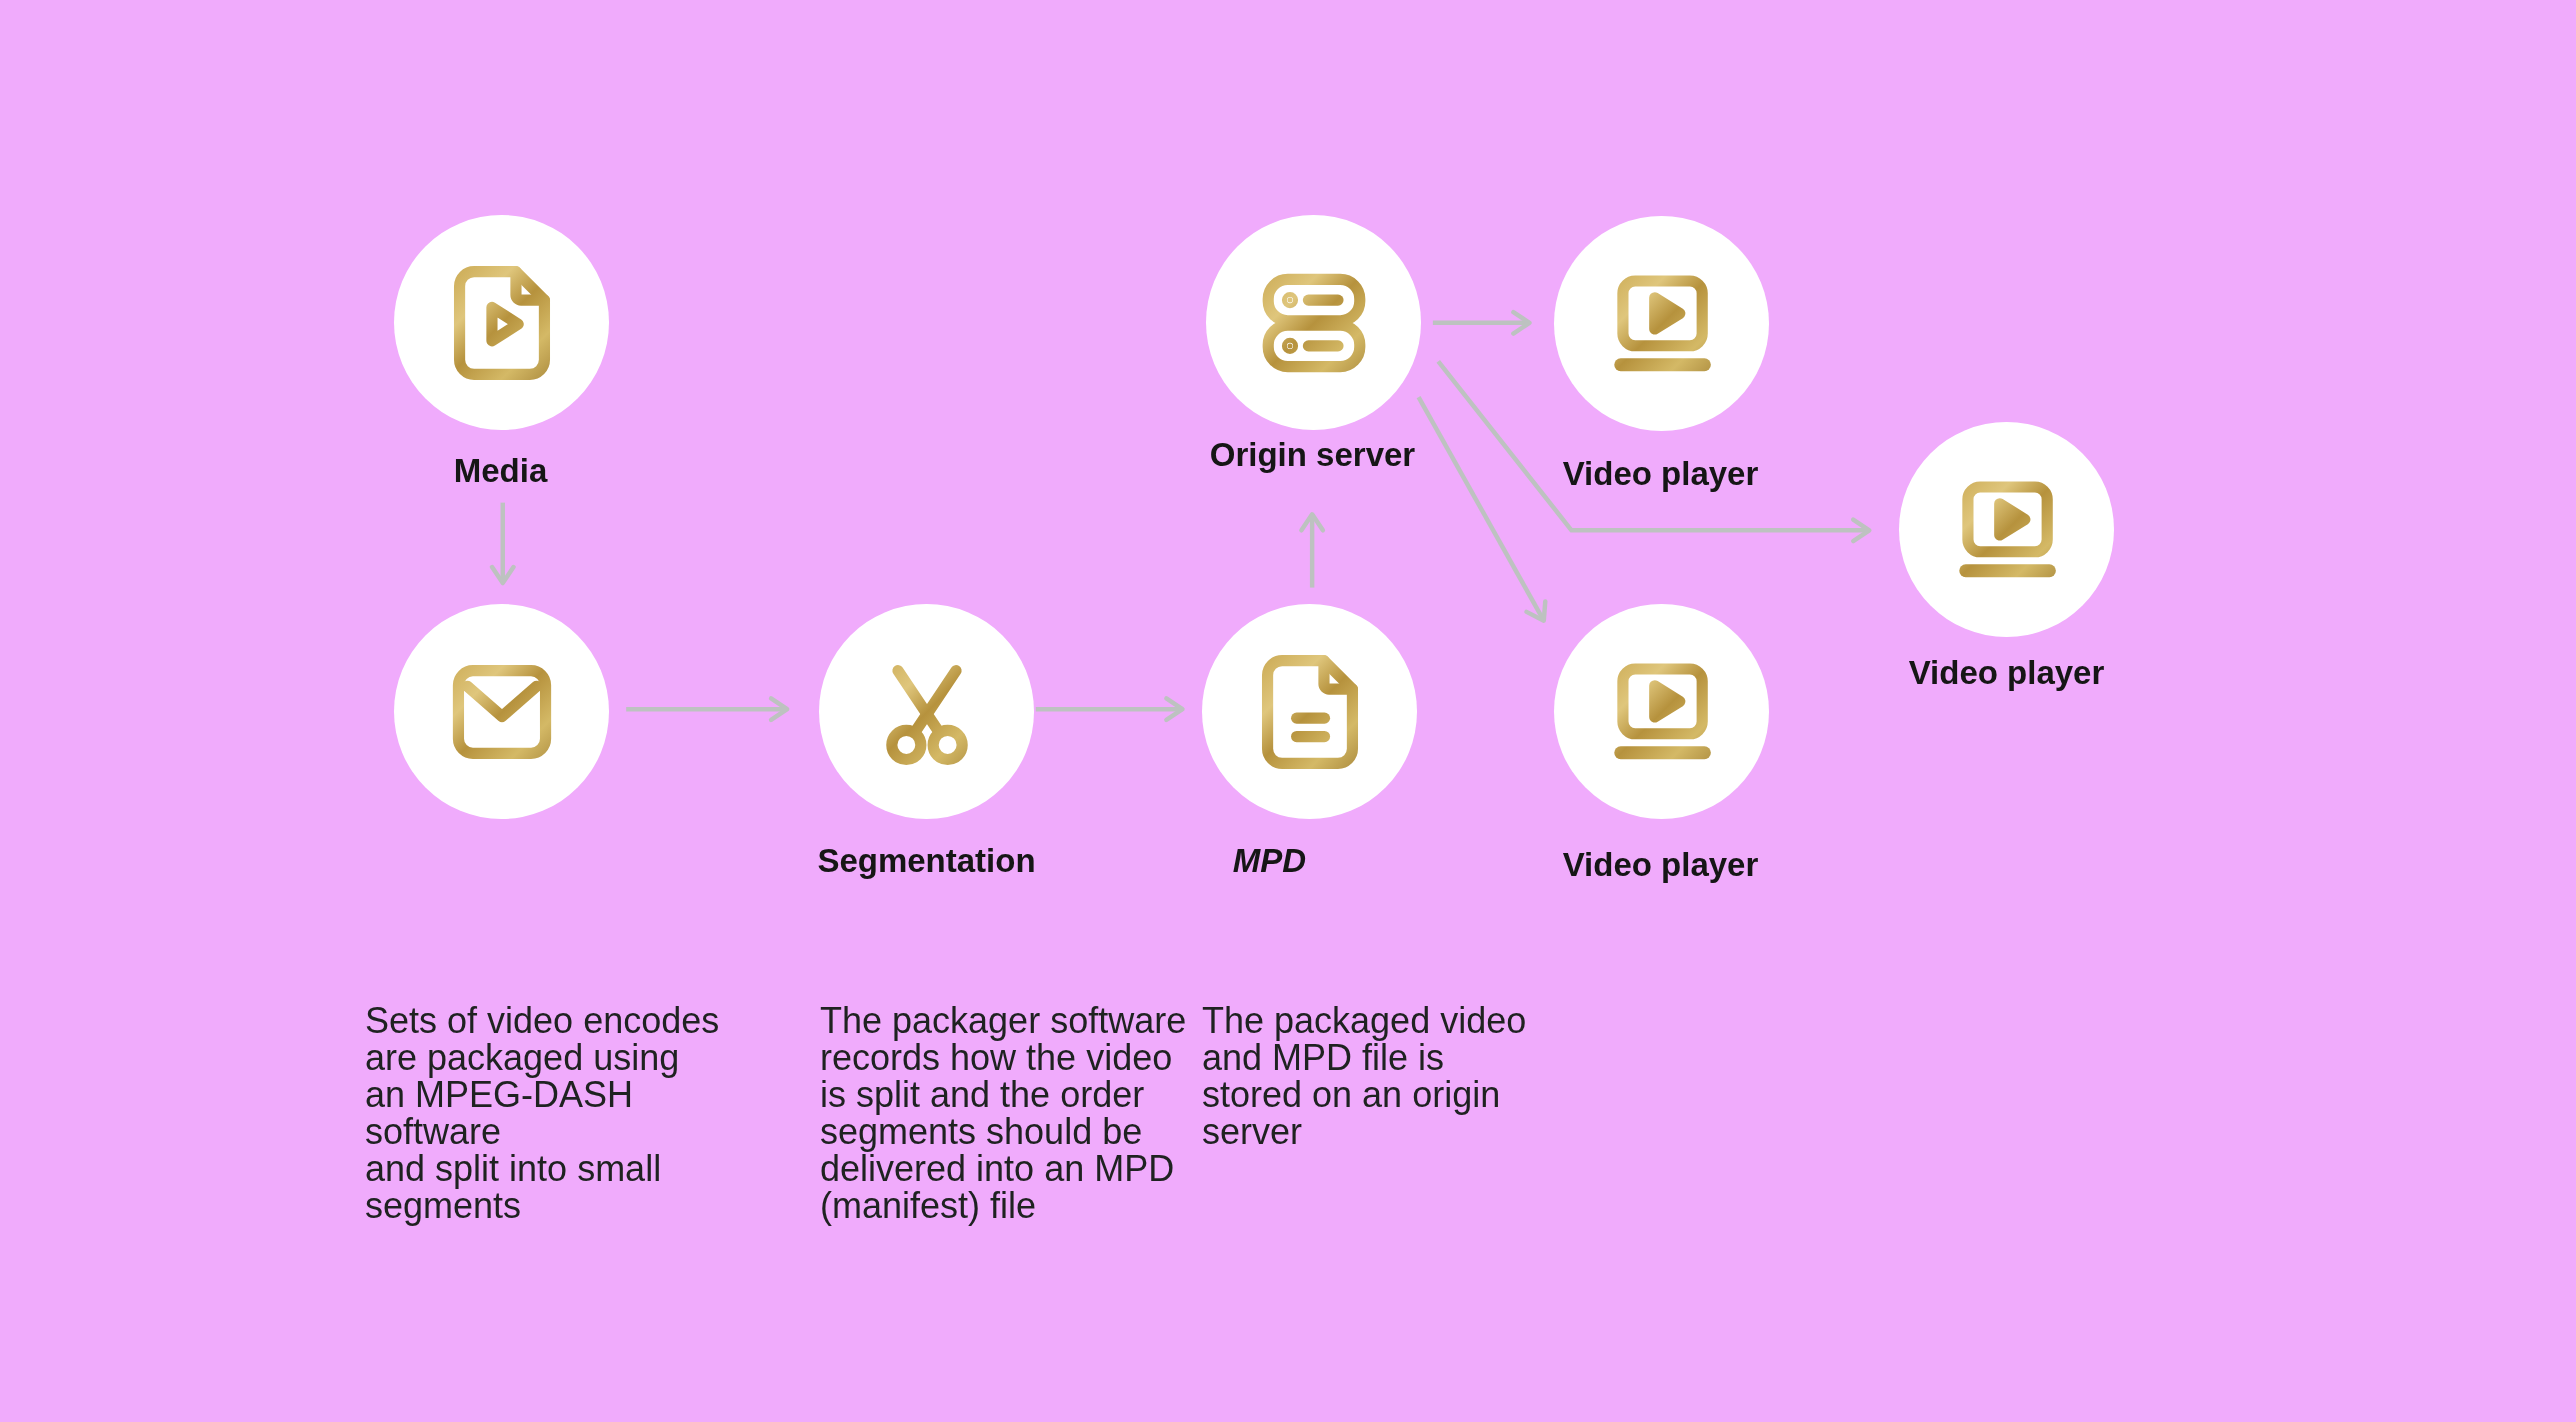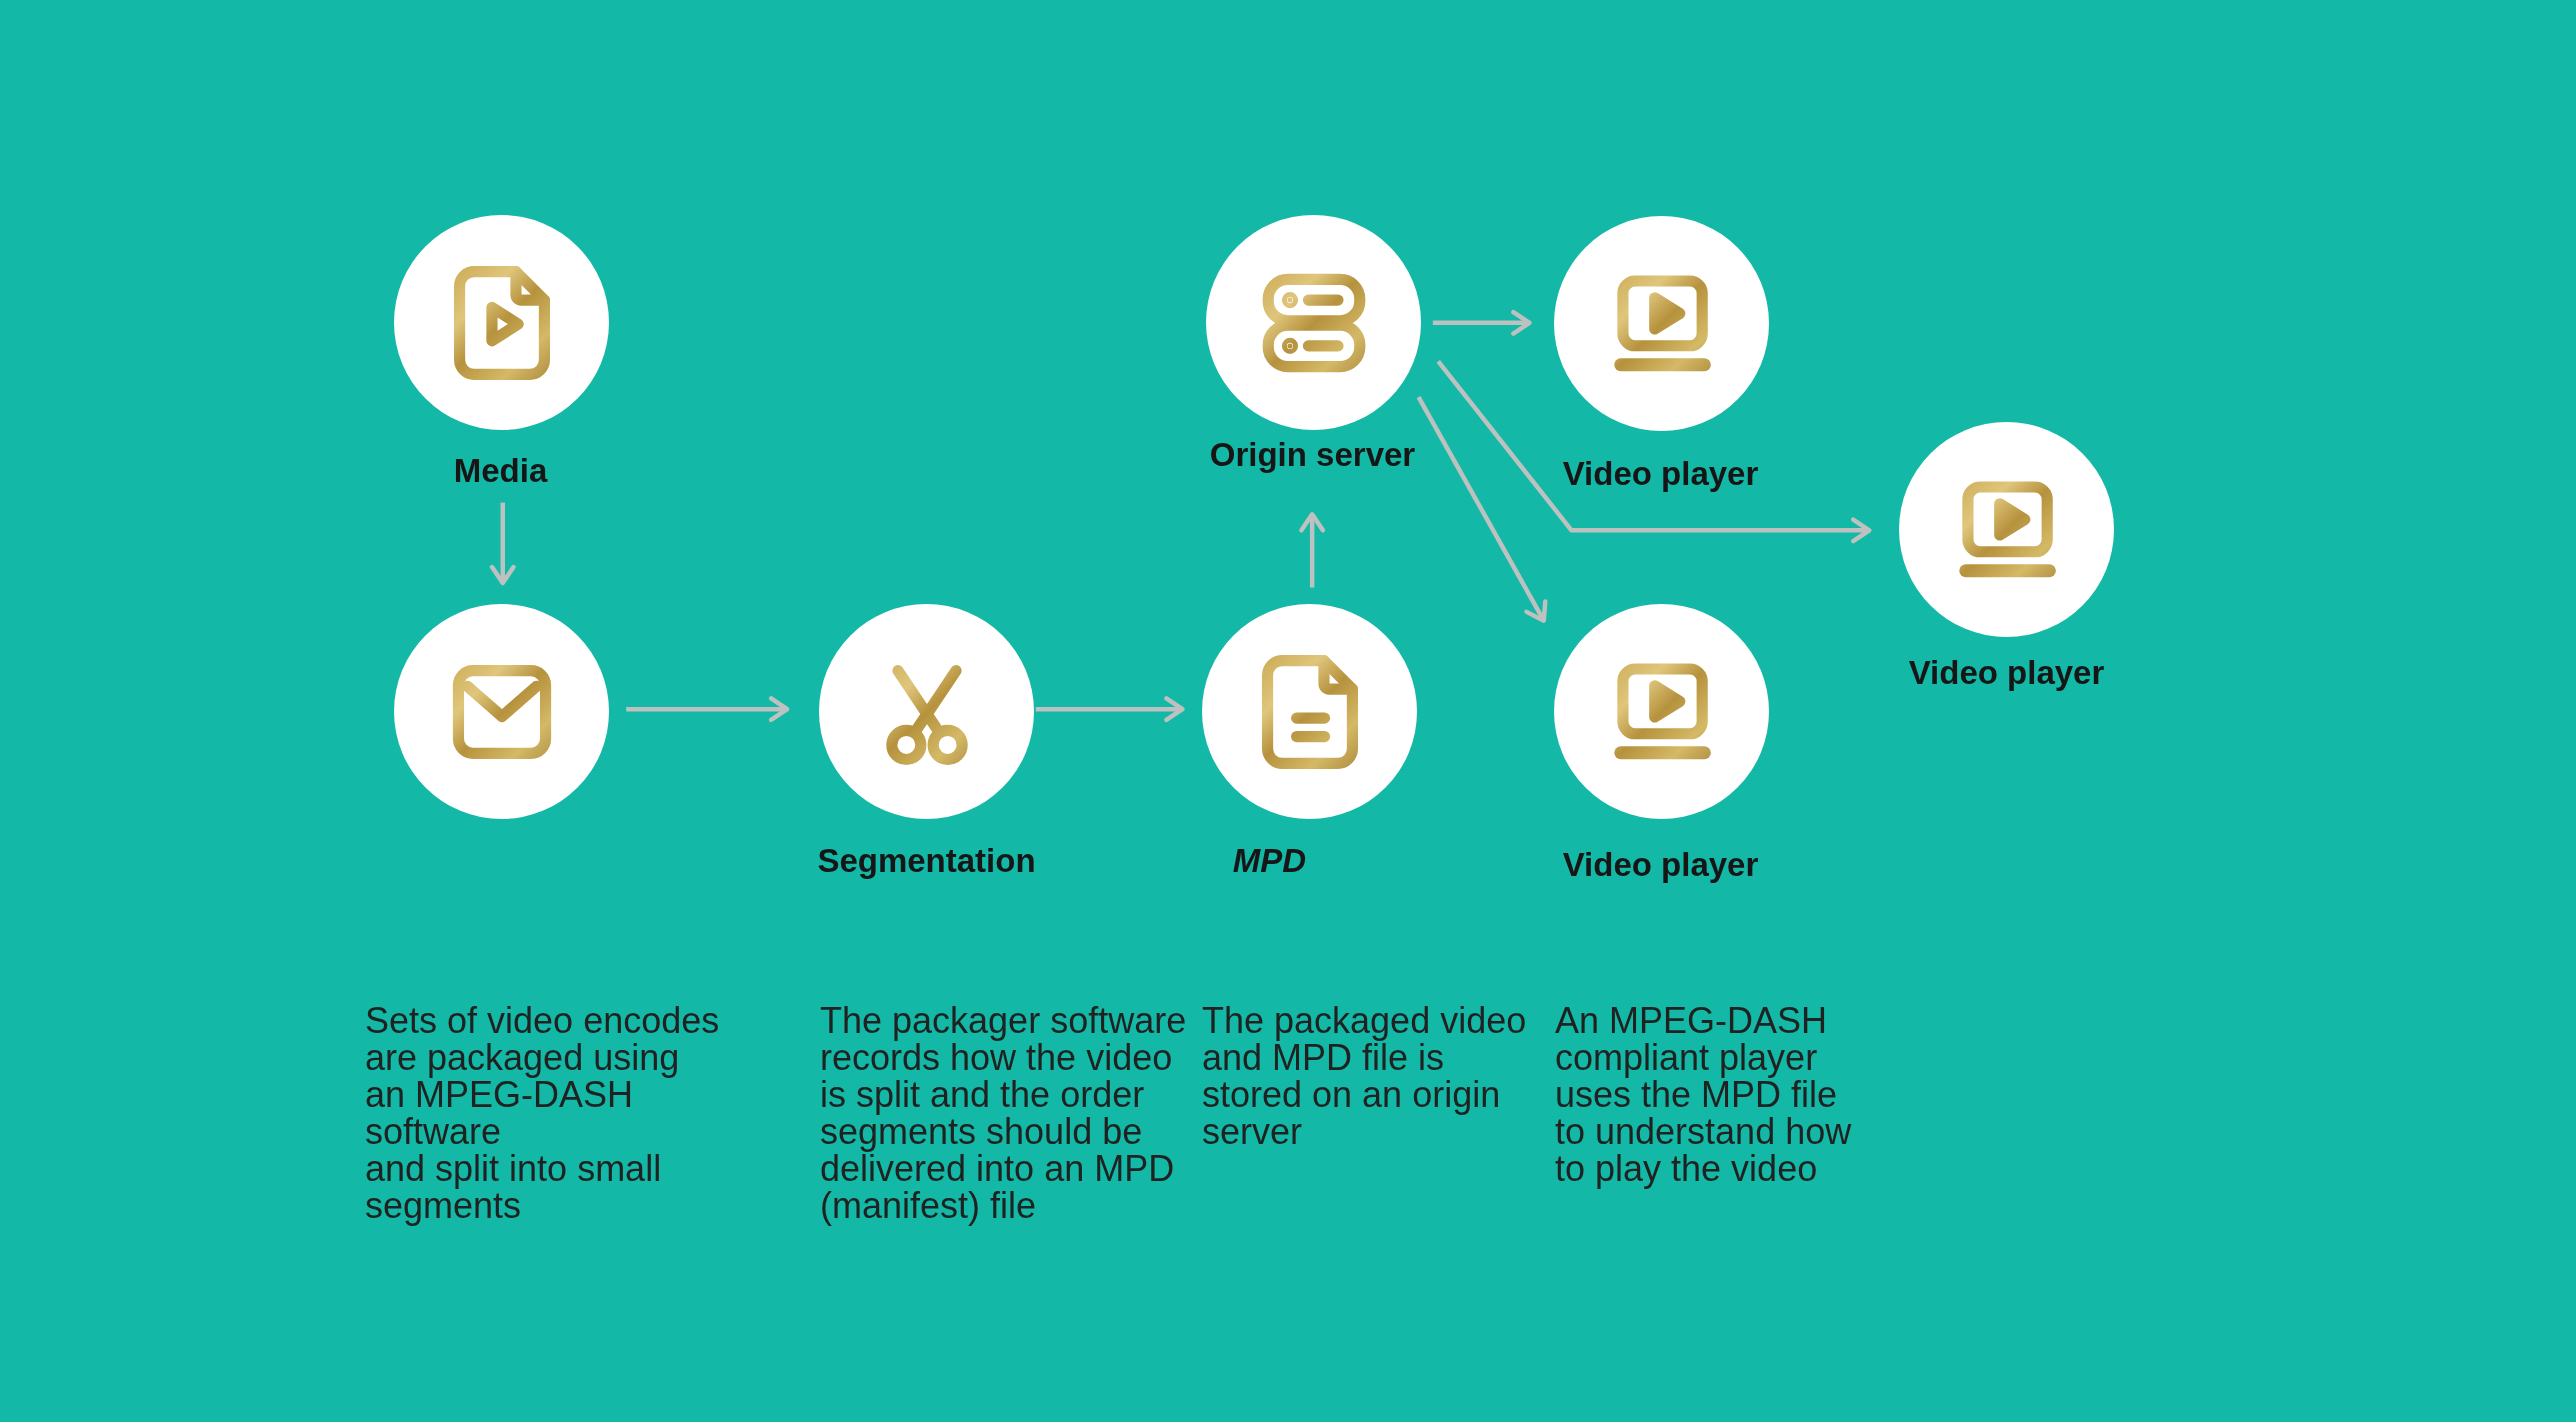--- a/index.html
+++ b/index.html
@@ -1,21 +1,21 @@
 <!DOCTYPE html>
 <html style="font-size:14.3px"><head>
 <meta charset="utf-8">
 <title>Diagram</title>
 <style>
   html,body{margin:0;padding:0;}
   body{font-family:"Liberation Sans","DejaVu Sans",sans-serif;}
   .canvas{
     position:relative;
     width:2576px;height:1422px;
-    background:#14b8a6;
+    background:#f0abfc;
     overflow:hidden;
   }
   .arrows{position:absolute;left:0;top:0;width:2576px;height:1422px;}
   .node{
     position:absolute;width:215px;height:215px;border-radius:50%;
     background:#ffffff;display:flex;align-items:center;justify-content:center;
   }
   .node svg.icon{width:134px;height:134px;}
   .node-label{
     position:absolute;width:411px;text-align:center;
@@ -244,20 +244,15 @@
   <div class="desc desc-2">The packager software
 records how the video
 is split and the order
 segments should be
 delivered into an MPD
 (manifest) file</div>
   <div class="desc desc-3">The packaged video
 and MPD file is
 stored on an origin
 server</div>
-  <div class="desc desc-4">An MPEG-DASH
-compliant player
-uses the MPD file
-to understand how
-to play the video</div>
 
 </div>
 
 
 </body></html>

